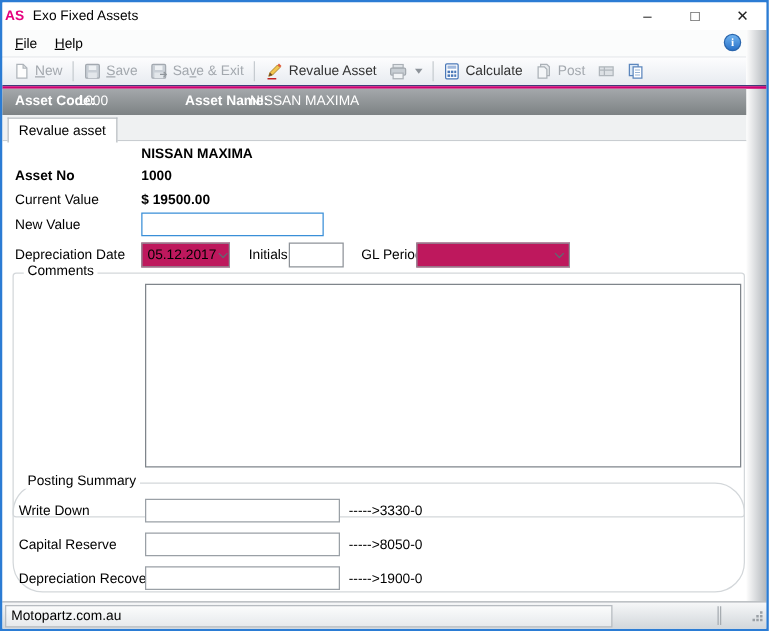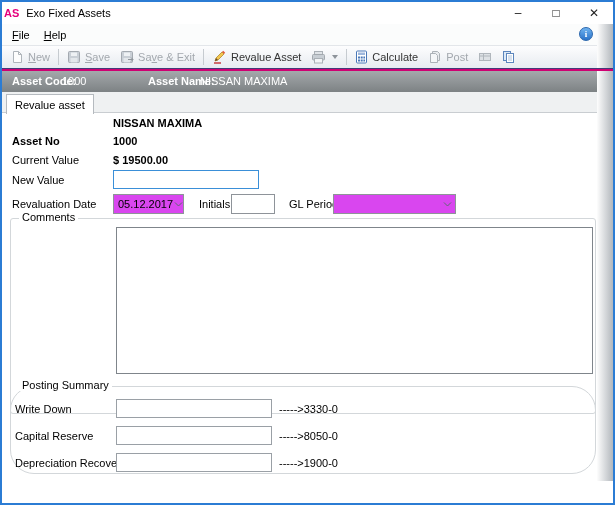--- a/index.html
+++ b/index.html
@@ -53,21 +53,21 @@
   .tab { position: absolute; left: 4px; top: 2px; height: 20px; padding: 0 8px;
     background: #fff; border: 1px solid #b5babf; border-bottom: none;
     display: flex; align-items: center; z-index: 2; }
   
   .content { position: relative; height: 368px; background: #fff; margin-right: 16px; }
   .flabel { position: absolute; left: 10px; }
   .fval { position: absolute; left: 111px; font-weight: bold; }
   .tinput { position: absolute; border: 1px solid #9aa0a6; background: #fff;
     font: inherit; padding: 0 3px; }
   .focus-blue { border: 1px solid #3a8fd8 !important; }
-  .combo { position: absolute; border: 1px solid #8e9399; background: #d946ef;
+  .combo { position: absolute; border: 1px solid #8e9399; background: #be185d;
     display: flex; align-items: center; }
   .combo .txt { padding-left: 4px; flex: 1; }
   .combo .chev { width: 16px; display: flex; align-items: center; justify-content: center; }
   .gbox { position: absolute; border: 1px solid #d3d7da; border-radius: 3px; }
   .gbox-label { position: absolute; top: -8px; left: 8px; background: #fff; padding: 0 3px; }
   .comments-area { position: absolute; left: 105px; top: 8px; width: 477px; height: 147px;
     border: 1px solid #7f858b; resize: none; background: #fff; font: inherit; }
   .prow-label { position: absolute; left: 4px; }
   .prow-input { left: 105px; width: 156px; height: 19px; }
   .prow-acct { position: absolute; left: 268px; }
@@ -221,21 +221,21 @@
 
     <span class="flabel" style="top:22px;font-weight:bold;">Asset No</span>
     <span class="fval" style="top:22px;">1000</span>
 
     <span class="flabel" style="top:41px;">Current Value</span>
     <span class="fval" style="top:41px;">$ 19500.00</span>
 
     <span class="flabel" style="top:61px;">New Value</span>
     <input class="tinput focus-blue" style="left: 111px; top: 57px; width: 146px; height: 19px;" value="">
 
-    <span class="flabel" style="top:85px;">Revaluation Date</span>
+    <span class="flabel" style="top:85px;">Depreciation Date</span>
     <div class="combo" style="left:111px; top:81px; width:71px; height:20px;">
       <span class="txt">05.12.2017</span>
       <span class="chev">
           <svg width="9" height="5" viewBox="0 0 9 5">
             <polyline points="1,0.5 4.5,4 8,0.5" fill="none" stroke="#5f6a72"></polyline>
           </svg>
         </span>
     </div>
     <span class="flabel" style="left:197px; top:85px;">Initials</span>
     <input class="tinput" style="left: 229px; top: 81px; width: 44px; height: 20px; border-color: rgb(142, 147, 153);" value="">
@@ -264,13 +264,29 @@
       <span class="prow-label" style="top:43px;">Capital Reserve</span>
       <input class="tinput prow-input" style="top: 39px;" value="">
       <span class="prow-acct" style="top:43px;">-----&gt;8050-0</span>
 
       <span class="prow-label" style="top:70px;">Depreciation Recovered</span>
       <input class="tinput prow-input" style="top: 66px;" value="">
       <span class="prow-acct" style="top:70px;">-----&gt;1900-0</span>
     </div>
   </div>
 
+  <div class="statusbar">
+    <div class="sb-panel">
+      <span>Motopartz.com.au</span>
+    </div>
+    <span class="sb-div"></span>
+    <span class="grip"><svg width="10" height="10" viewBox="0 0 10 10">
+          <g fill="#9aa0a5">
+            <rect x="7" y="1" width="2" height="2"></rect>
+            <rect x="7" y="4" width="2" height="2"></rect>
+            <rect x="4" y="4" width="2" height="2"></rect>
+            <rect x="7" y="7" width="2" height="2"></rect>
+            <rect x="4" y="7" width="2" height="2"></rect>
+            <rect x="1" y="7" width="2" height="2"></rect>
+          </g>
+        </svg></span>
+  </div>
 </div>
 
 </body></html>

